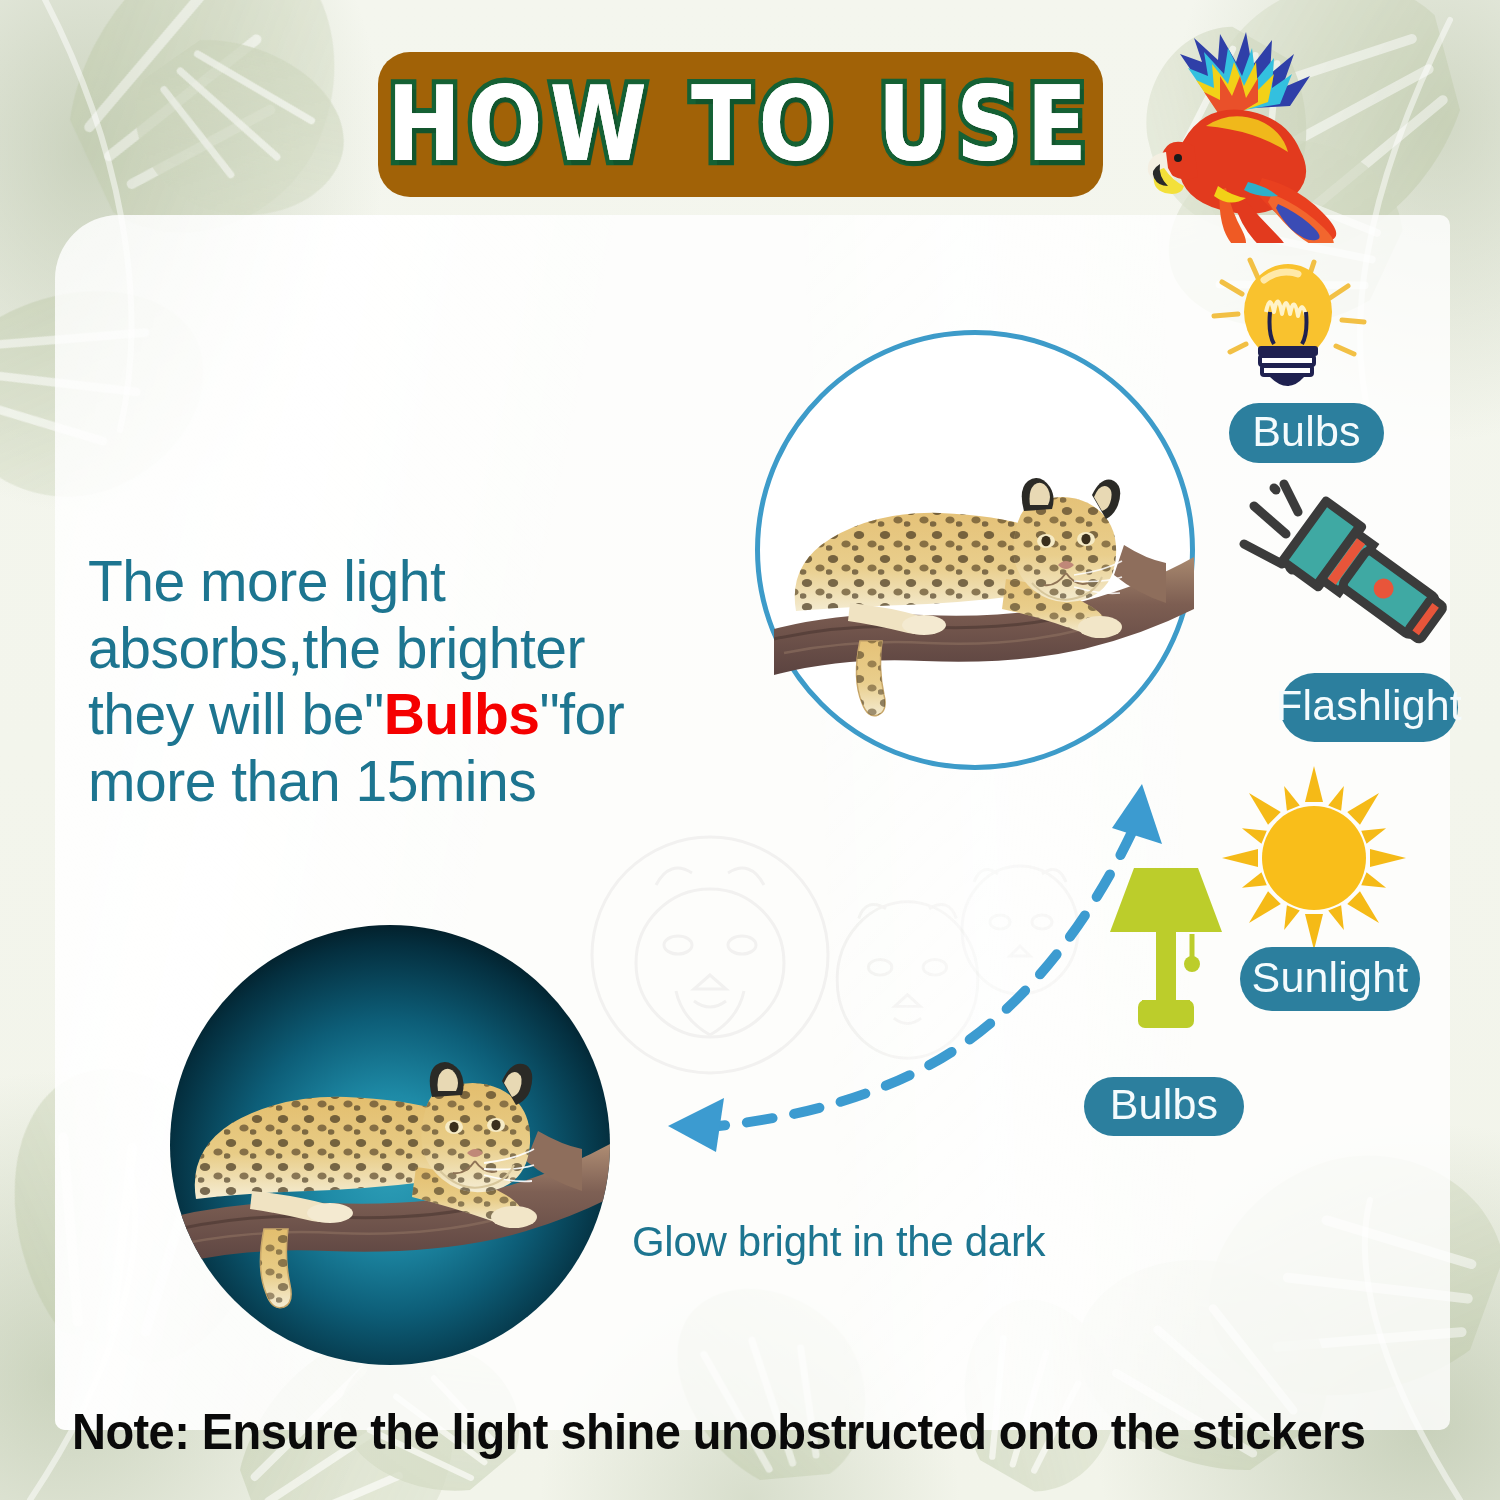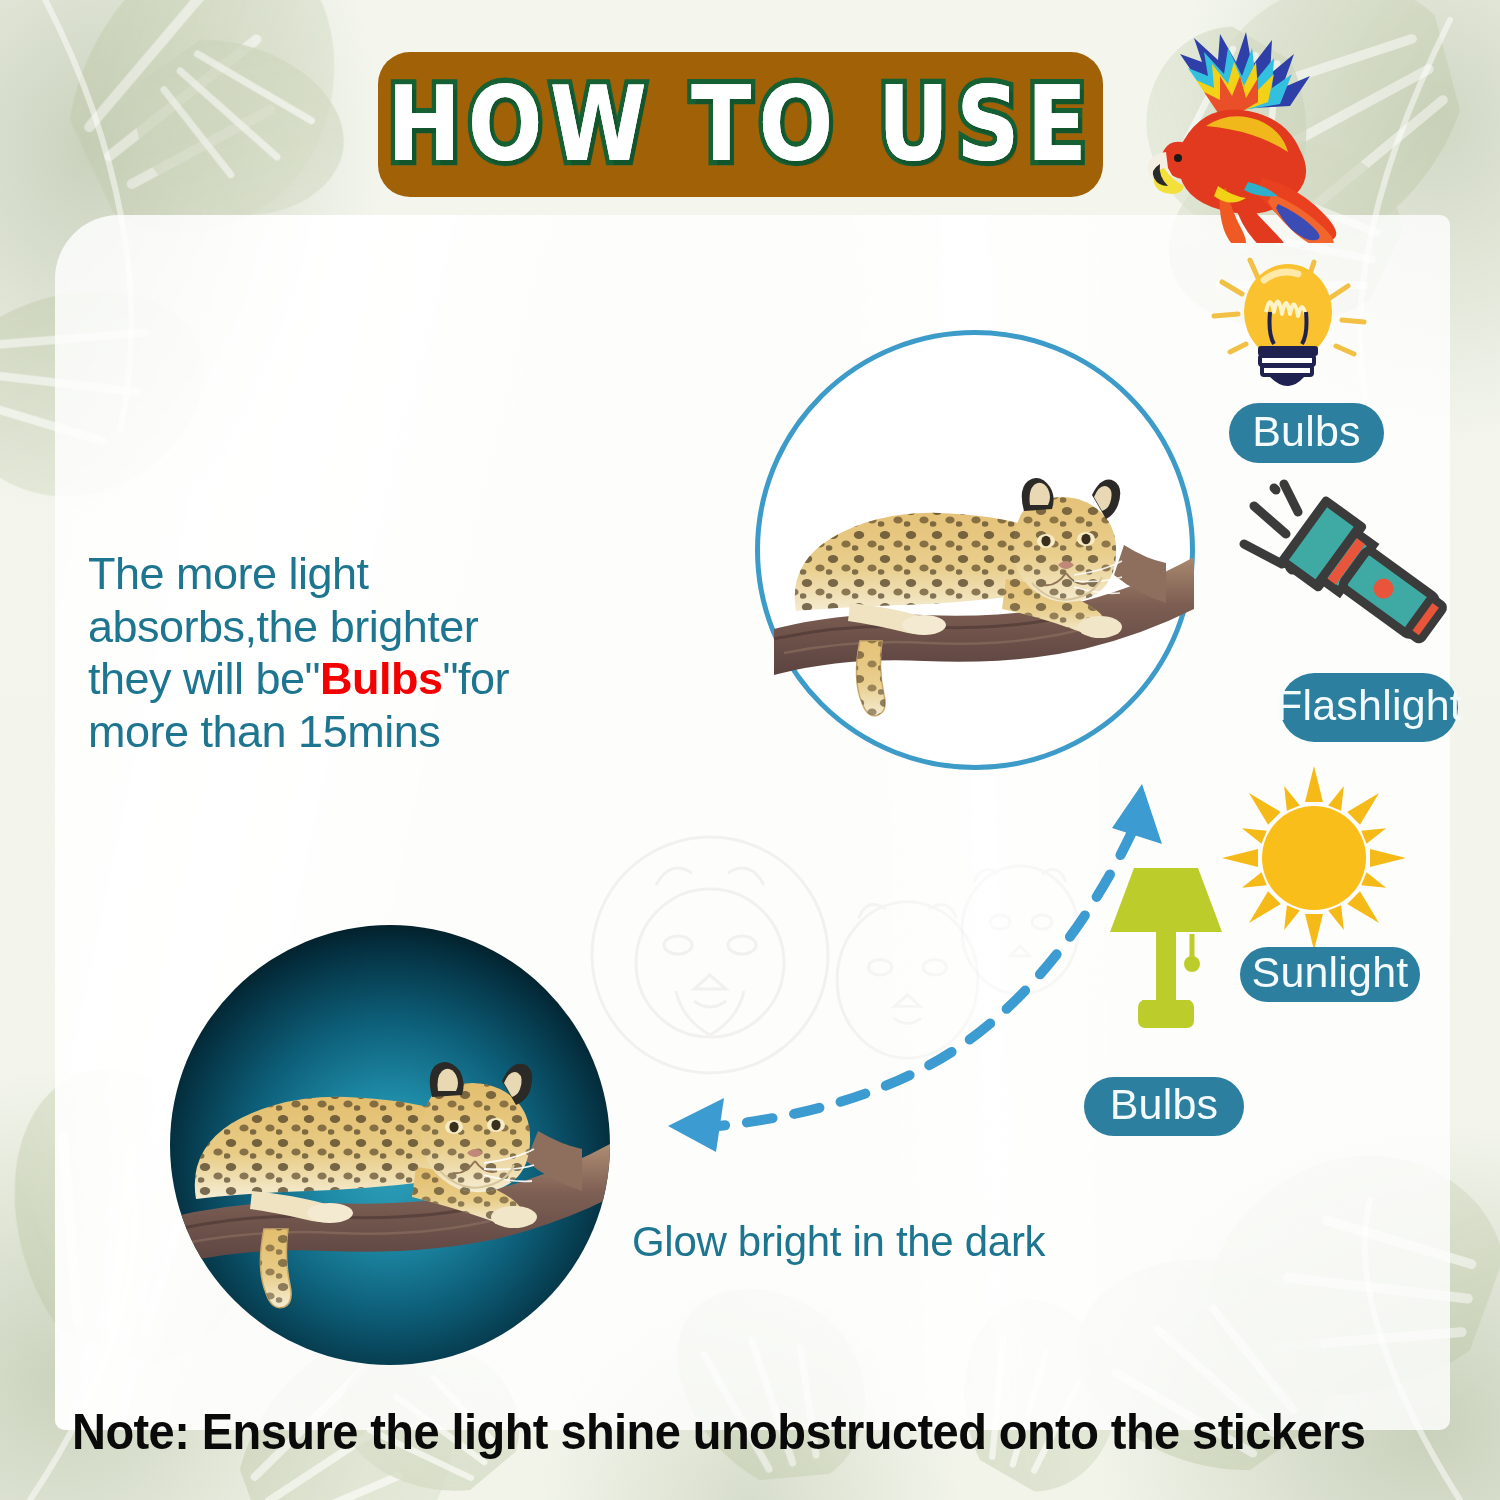--- a/index.html
+++ b/index.html
@@ -64,21 +64,21 @@
        4px 4px 0 rgba(0,0,0,.12);
     transform:scaleY(1.18);
   }
 
   
   #parrot { position:absolute; left:1122px; top:18px; width:215px; height:225px; }
 
   
   #intro-text {
     position:absolute; left:88px; top:548px; width:730px;
-    font-size:45px; line-height:1.17; color:#1D7590;
+    font-size:57px; line-height:1.17; color:#1D7590;
     letter-spacing:-.5px;
   }
   #intro-text .hl { color:#F50000; font-weight:bold; }
 
   
   #circle-lit {
     position:absolute; left:755px; top:330px; width:440px; height:440px;
     border:5px solid #3D9BC9; border-radius:50%;
     background:#ffffff; overflow:visible;
   }
@@ -95,21 +95,21 @@
   #arrow-svg { position:absolute; left:620px; top:770px; width:560px; height:410px; overflow:visible; }
 
   
   .pill {
     position:absolute; background:#2C7F9E; border-radius:999px;
     color:#F4FBFD; display:flex; align-items:center; justify-content:center;
     font-size:43px; letter-spacing:.2px; padding:5px 24px 9px;
   }
   #pill-bulbs      { left:1229px; top:403px; width:155px; height:60px; }
   #pill-flashlight { left:1280px; top:673px; width:178px; height:69px; }
-  #pill-sunlight   { left:1240px; top:947px; width:180px; height:55px; }
+  #pill-sunlight   { left:1240px; top:947px; width:180px; height:64px; }
   #pill-lamp       { left:1084px; top:1077px; width:160px; height:59px; }
 
   #icon-bulb       { position:absolute; left:1196px; top:250px; width:190px; height:155px; }
   #icon-flashlight { position:absolute; left:1238px; top:468px; width:235px; height:195px; }
   #icon-sun        { position:absolute; left:1212px; top:760px; width:205px; height:195px; }
   #icon-lamp       { position:absolute; left:1086px; top:858px; width:160px; height:225px; }
 
   
   #glow-caption {
     position:absolute; left:632px; top:1218px;

